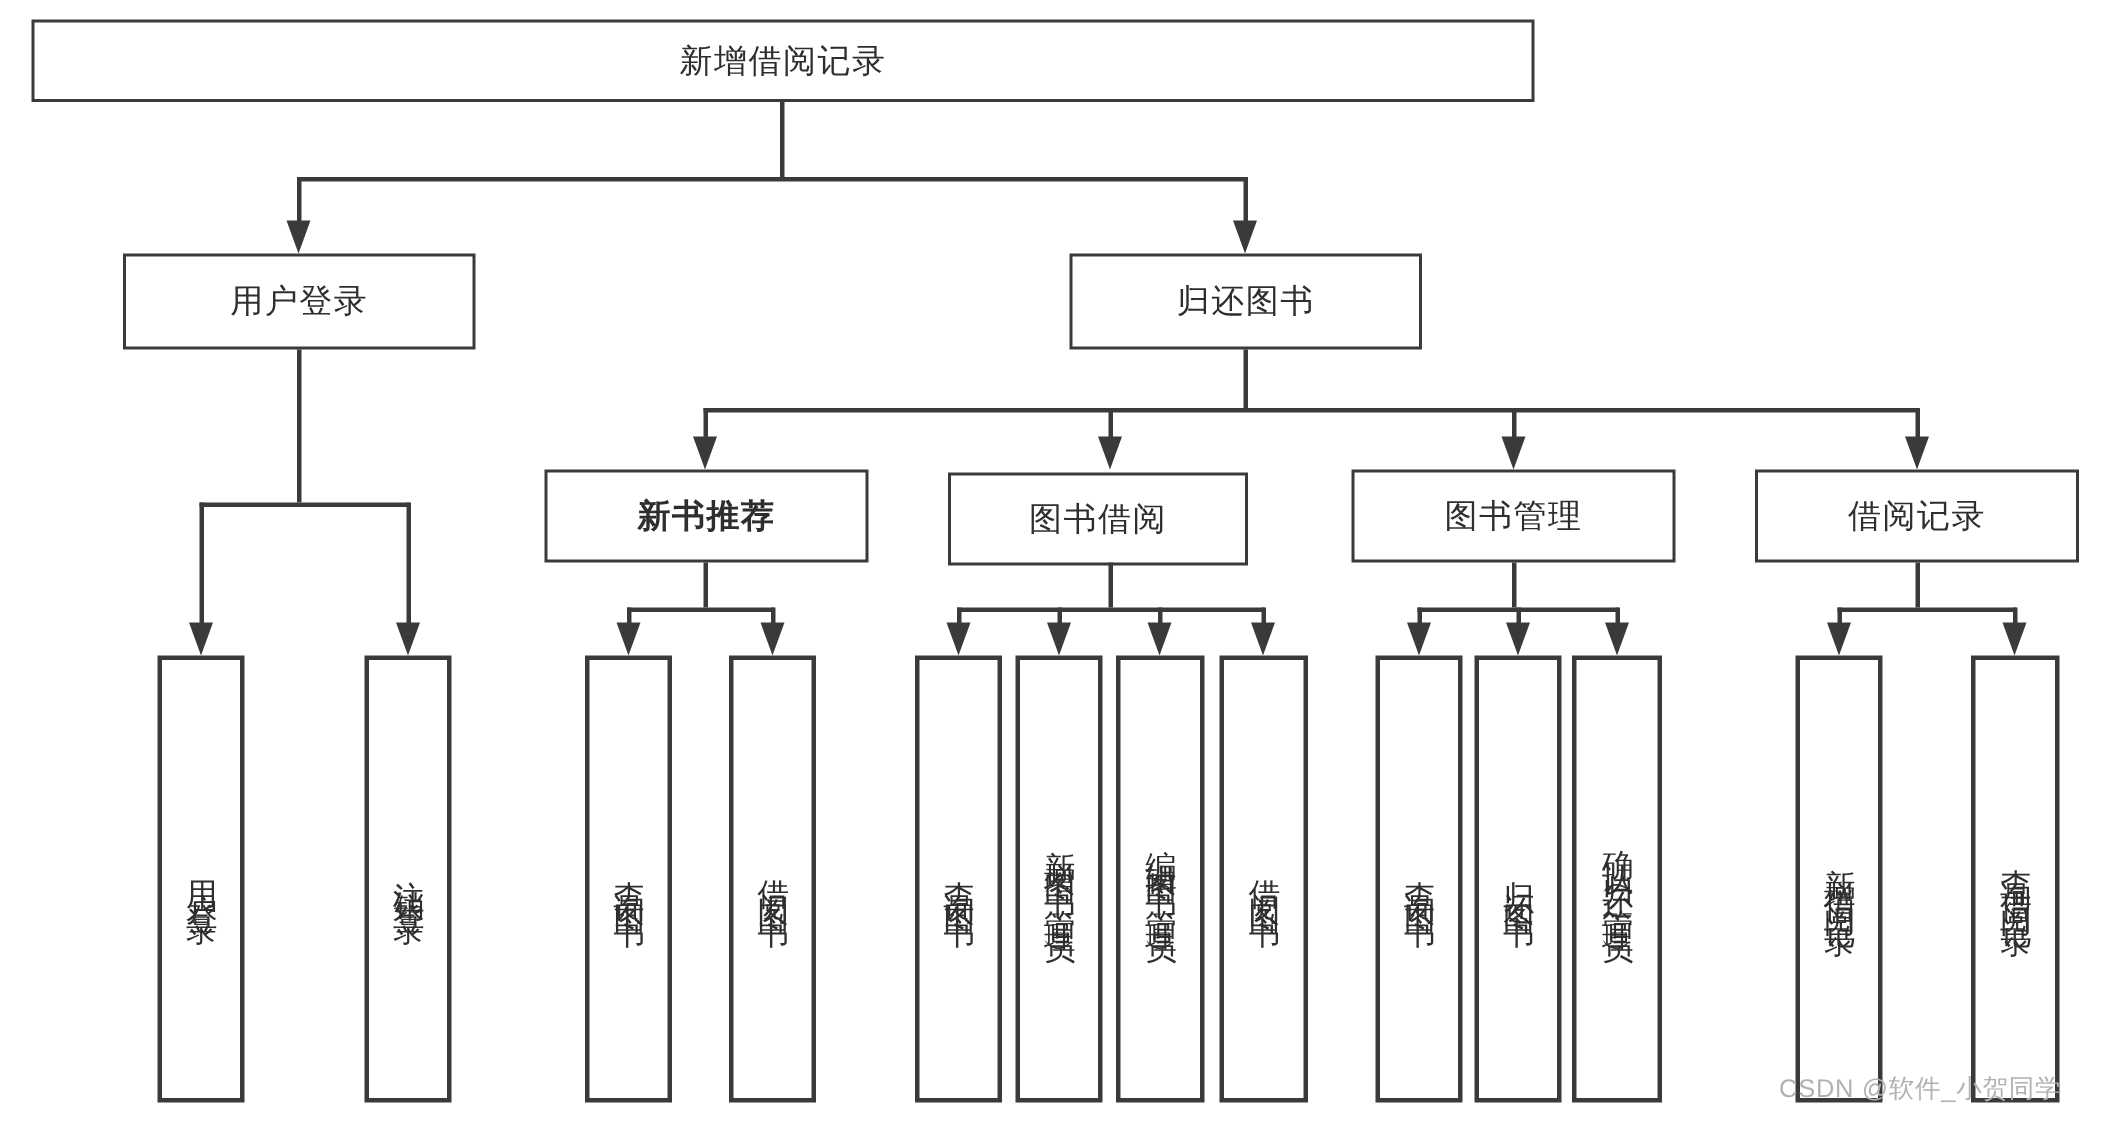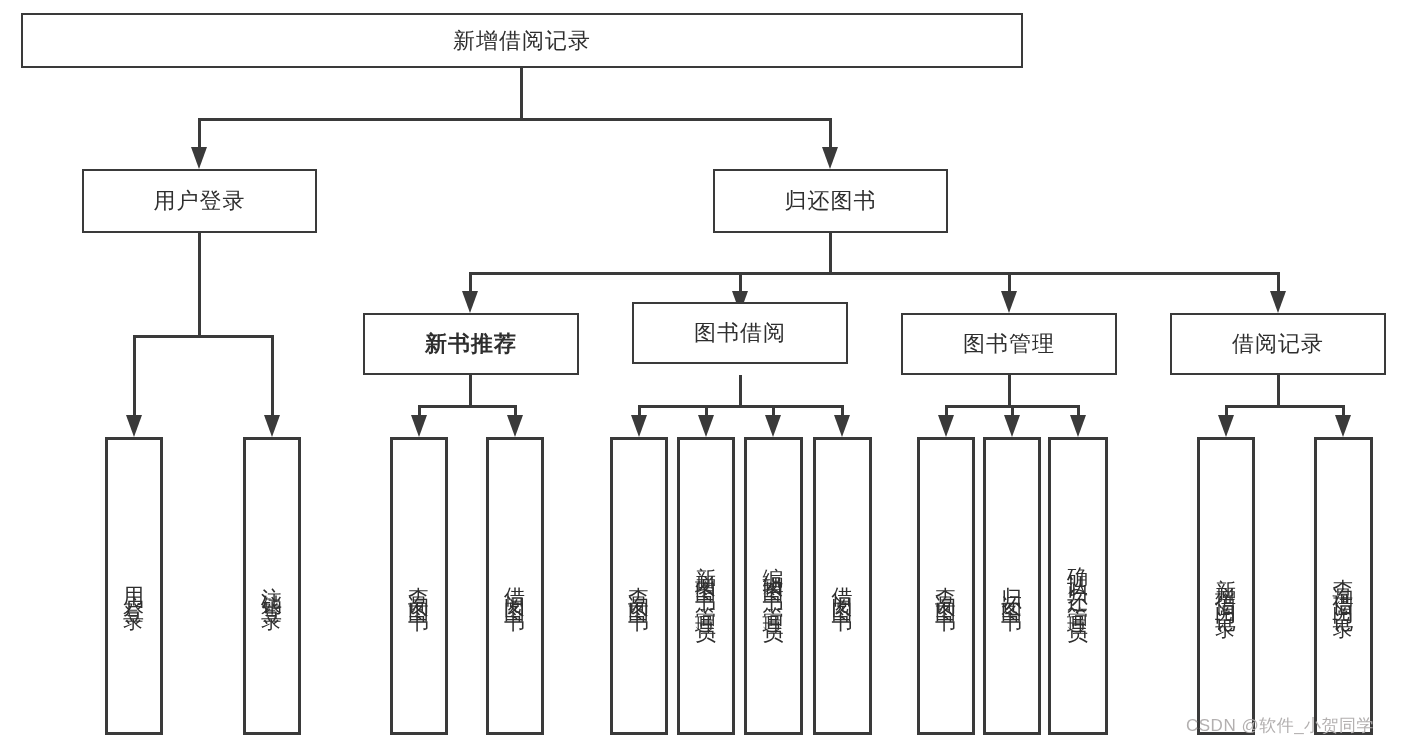--- a/index.html
+++ b/index.html
@@ -93,21 +93,21 @@
   <div class="vline" style="left:469px; top:272px; height:22px;"></div>
   <div class="arrow" style="left:462px; top:291px;"></div>
   <div class="vline" style="left:739px; top:272px; height:22px;"></div>
   <div class="arrow" style="left:732px; top:291px;"></div>
   <div class="vline" style="left:1008px; top:272px; height:22px;"></div>
   <div class="arrow" style="left:1001px; top:291px;"></div>
   <div class="vline" style="left:1277px; top:272px; height:22px;"></div>
   <div class="arrow" style="left:1270px; top:291px;"></div>
 
   <div class="box" style="left:363px; top:313px; width:216px; height:62px;font-weight:bold;">新书推荐</div>
-  <div class="box" style="left:632px; top:302px; width:216px; height:62px;">图书借阅</div>
+  <div class="box" style="left:632px; top:315px; width:200px; height:62px;">图书借阅</div>
   <div class="box" style="left:901px; top:313px; width:216px; height:62px;">图书管理</div>
   <div class="box" style="left:1170px; top:313px; width:216px; height:62px;">借阅记录</div>
 
   <div class="vline" style="left:469px; top:375px; height:30px;"></div>
   <div class="hline" style="left:418px; top:405px; width:98px;"></div>
   <div class="vline" style="left:418px; top:405px; height:12px;"></div>
   <div class="arrow" style="left:411px; top:415px;"></div>
   <div class="vline" style="left:514px; top:405px; height:12px;"></div>
   <div class="arrow" style="left:507px; top:415px;"></div>
 

